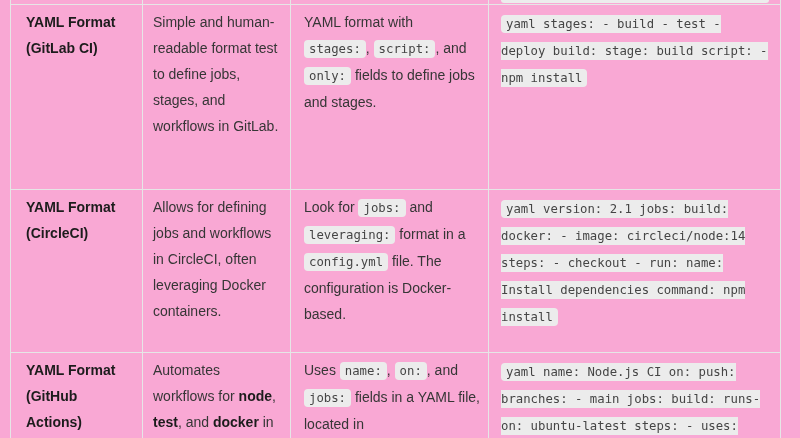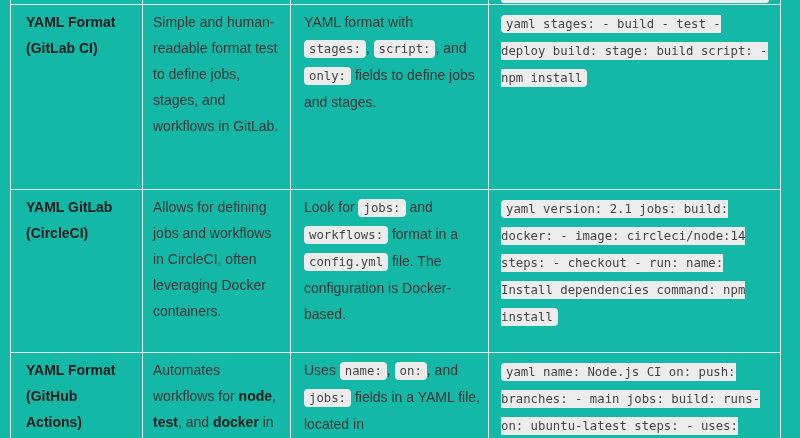--- a/index.html
+++ b/index.html
@@ -1,20 +1,20 @@
 <!DOCTYPE html>
 <html><head>
 <meta charset="utf-8">
 <style>
   html,body{margin:0;padding:0;background:#fff;}
   .screen{
     position:relative;
     width:800px;height:438px;
     overflow:hidden;
-    background:#14b8a6;
+    background:#f9a8d4;
     font-family:"Liberation Sans", sans-serif;
   }
   table.md-table{
     position:absolute;
     left:10px;top:0;
     border-collapse:collapse;
     table-layout:fixed;
     width:770px;
   }
   td{
@@ -73,23 +73,23 @@
             <div class="code-tail"></div>
           </td>
       </tr>
       <tr class="r0">
           <td class="col-0"><strong>YAML Format (GitLab CI)</strong></td>
           <td class="col-1"><span>Simple and human-readable format test to define jobs, stages, and workflows in GitLab.</span></td>
           <td class="col-2"><span>YAML format with </span><code>stages:</code><span>, </span><code>script:</code><span>, and </span><code>only:</code><span> fields to define jobs and stages.</span></td>
           <td class="col-3"><code>yaml stages: - build - test - deploy build: stage: build script: - npm install</code></td>
         </tr>
         <tr class="r1">
-          <td class="col-0"><strong>YAML GitLab (CircleCI)</strong></td>
+          <td class="col-0"><strong>YAML Format (CircleCI)</strong></td>
           <td class="col-1"><span>Allows for defining jobs and workflows in CircleCI, often leveraging Docker containers.</span></td>
-          <td class="col-2"><span>Look for </span><code>jobs:</code><span> and </span><code>workflows:</code><span> format in a </span><code>config.yml</code><span> file. The configuration is Docker-based.</span></td>
+          <td class="col-2"><span>Look for </span><code>jobs:</code><span> and </span><code>leveraging:</code><span> format in a </span><code>config.yml</code><span> file. The configuration is Docker-based.</span></td>
           <td class="col-3"><code>yaml version: 2.1 jobs: build: docker: - image: circleci/node:14 steps: - checkout - run: name: Install dependencies command: npm install</code></td>
         </tr>
         <tr class="r2">
           <td class="col-0"><strong>YAML Format (GitHub Actions)</strong></td>
           <td class="col-1"><span>Automates workflows for </span><strong>node</strong><span>, </span><strong>test</strong><span>, and </span><strong>docker</strong><span> in GitHub repositories.</span></td>
           <td class="col-2"><span>Uses </span><code>name:</code><span>, </span><code>on:</code><span>, and </span><code>jobs:</code><span> fields in a YAML file, located in </span><code>.script/workflows/</code><span> folder.</span></td>
           <td class="col-3"><code>yaml name: Node.js CI on: push: branches: - main jobs: build: runs-on: ubuntu-latest steps: - uses: actions/checkout@v2 - run: npm install</code></td>
         </tr>
     </tbody>
   </table>

